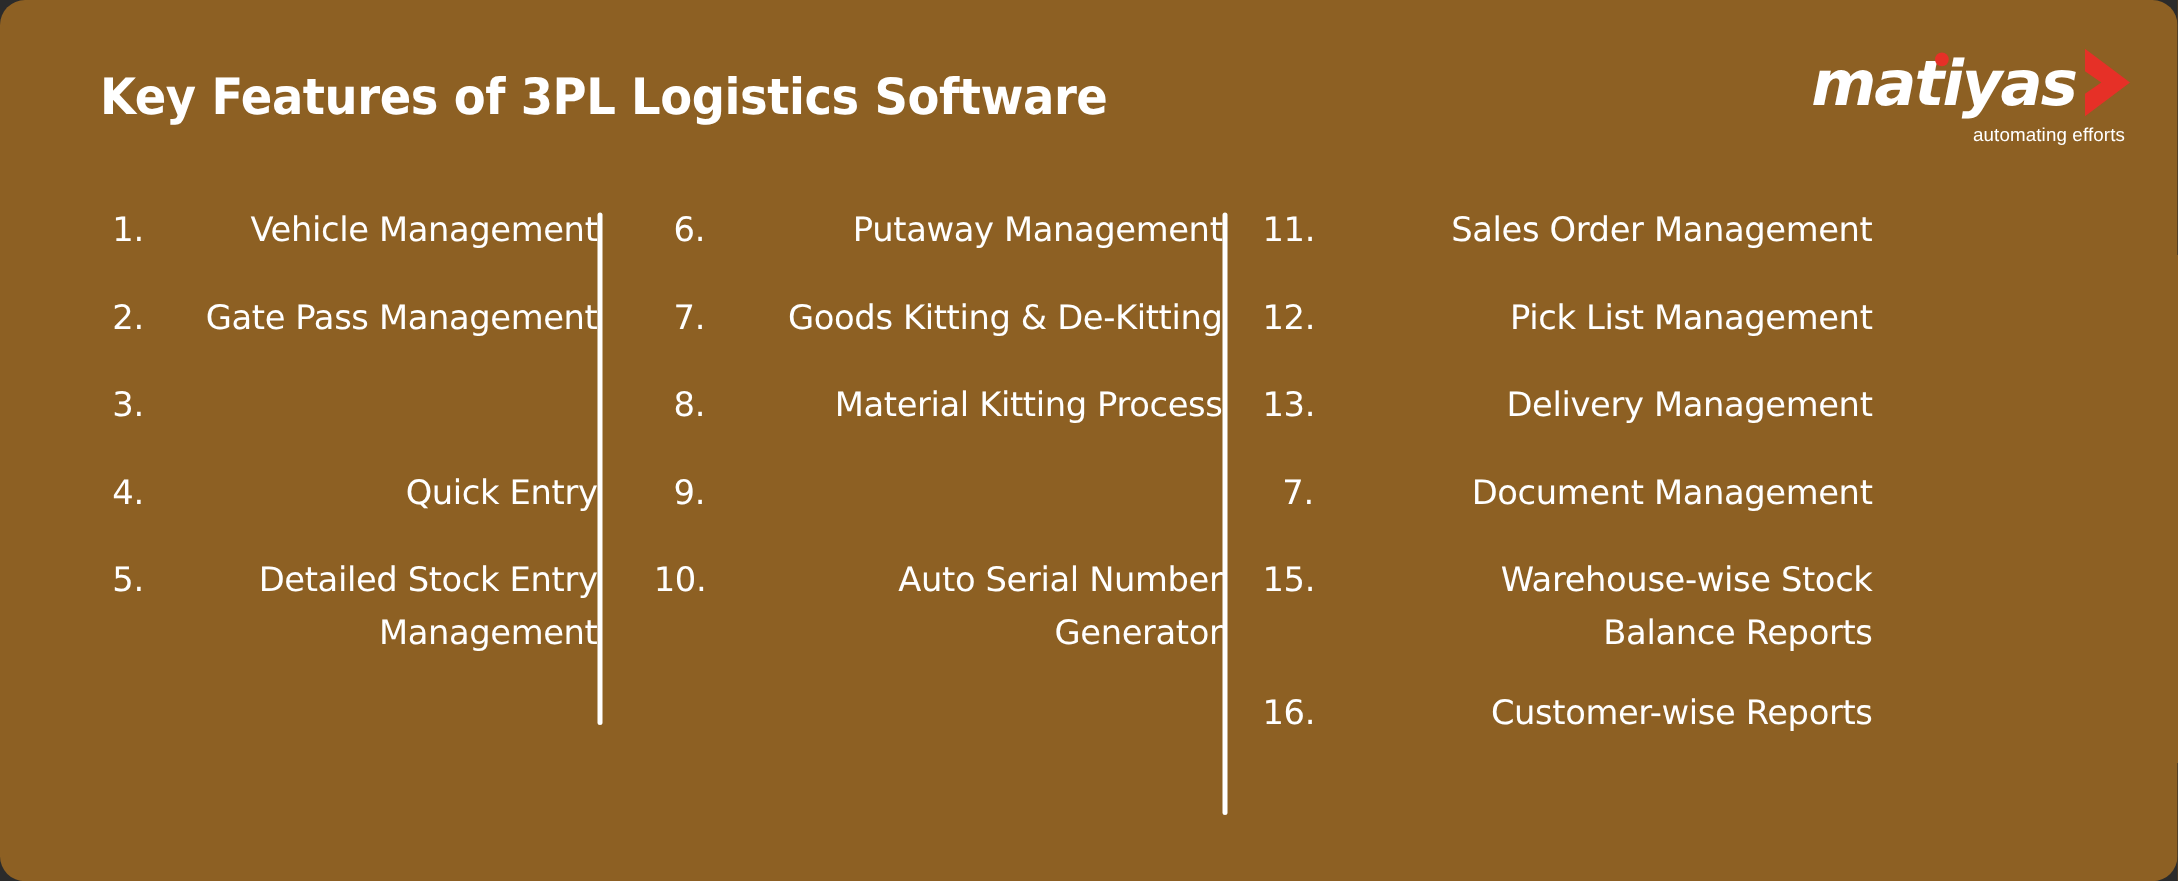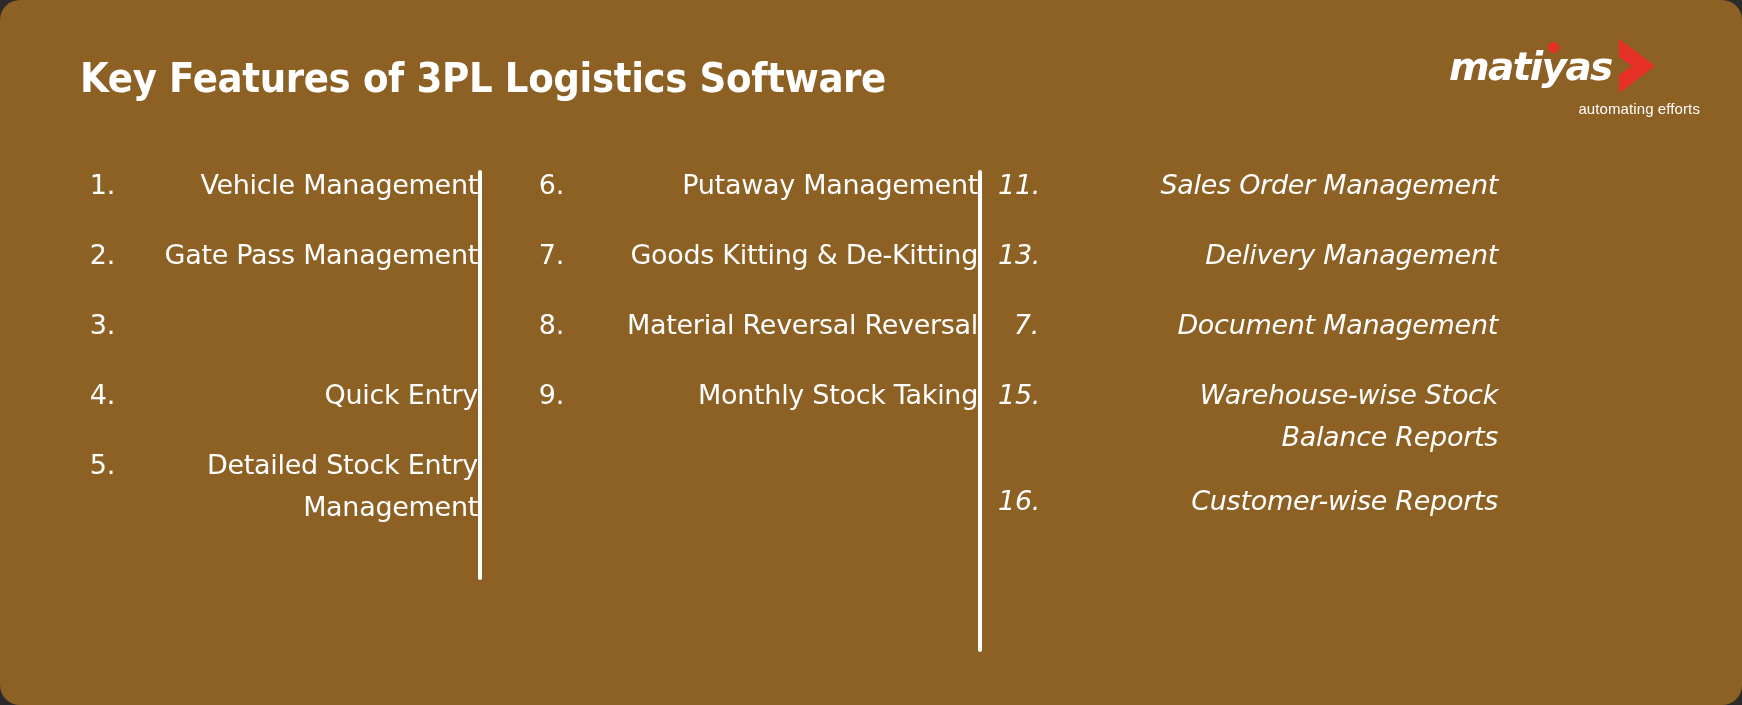--- a/index.html
+++ b/index.html
@@ -57,21 +57,21 @@
     top: 0; left: 0;
     display: flex;
     align-items: center;
     height: 62px;
   }
 
   .logo-wordmark {
     position: relative;
     color: #ffffff;
     font-family: "DejaVu Sans", sans-serif;
-    font-size: 39px;
+    font-size: 50px;
     font-weight: bold;
     font-style: italic;
     letter-spacing: -1.6px;
     line-height: 58px;
     white-space: nowrap;
   }
 
   .logo-dot {
     position: absolute;
     width: 11px;
@@ -113,21 +113,21 @@
   }
 
   .column {
     position: relative;
     flex: 0 0 auto;
     padding-top: 14px;
   }
 
   .column-1 { width: 478px; padding-left: 74px; }
   .column-2 { width: 500px; padding-left: 45px; }
-  .column-3 { width: 520px; padding-left: 20px; font-style: italic; }
+  .column-3 { width: 520px; padding-left: 32px; }
 
   .divider {
     position: absolute;
     left: 0;
     top: 20px;
     width: 4px;
     background: #ffffff;
     border-radius: 2px;
   }
 
@@ -221,35 +221,43 @@
         <li class="feature-item">
           <span class="feature-num">6.</span>
           <span class="feature-label">Putaway Management</span>
         </li>
         <li class="feature-item">
           <span class="feature-num">7.</span>
           <span class="feature-label">Goods Kitting &amp; De-Kitting</span>
         </li>
         <li class="feature-item">
           <span class="feature-num">8.</span>
-          <span class="feature-label">Material Reversal Reversal</span>
+          <span class="feature-label">Material Kitting Process</span>
         </li>
         <li class="feature-item">
           <span class="feature-num">9.</span>
-          <span class="feature-label">Monthly Stock Taking</span>
+        </li>
+        <li class="feature-item wrapped">
+          <span class="feature-num">10.</span>
+          <span class="feature-label">Auto Serial Number
+Generator</span>
         </li>
       </ul>
     </div>
 
     <div class="column column-3">
       <div class="divider divider-2"></div>
       <ul class="feature-list">
         <li class="feature-item">
           <span class="feature-num">11.</span>
           <span class="feature-label">Sales Order Management</span>
+        </li>
+        <li class="feature-item">
+          <span class="feature-num">12.</span>
+          <span class="feature-label">Pick List Management</span>
         </li>
         <li class="feature-item">
           <span class="feature-num">13.</span>
           <span class="feature-label">Delivery Management</span>
         </li>
         <li class="feature-item">
           <span class="feature-num">7.</span>
           <span class="feature-label">Document Management</span>
         </li>
         <li class="feature-item wrapped">

